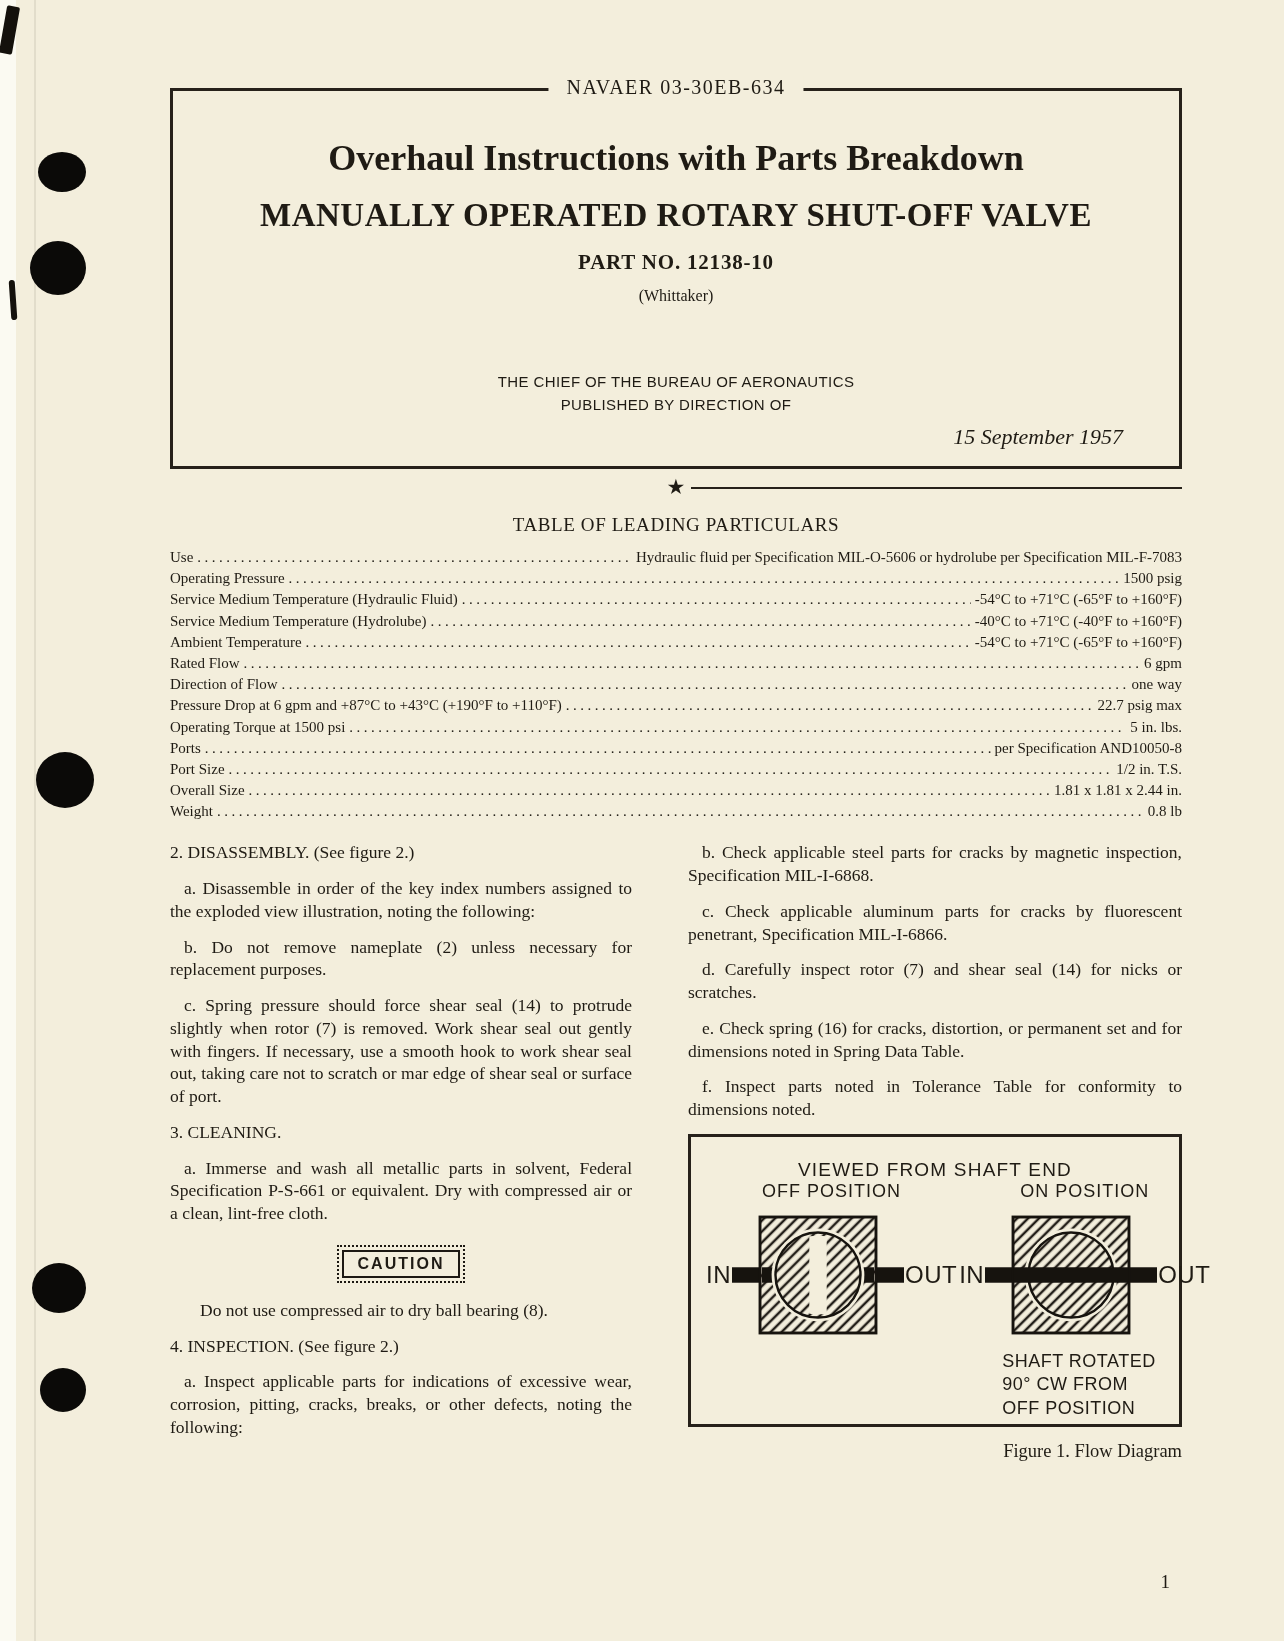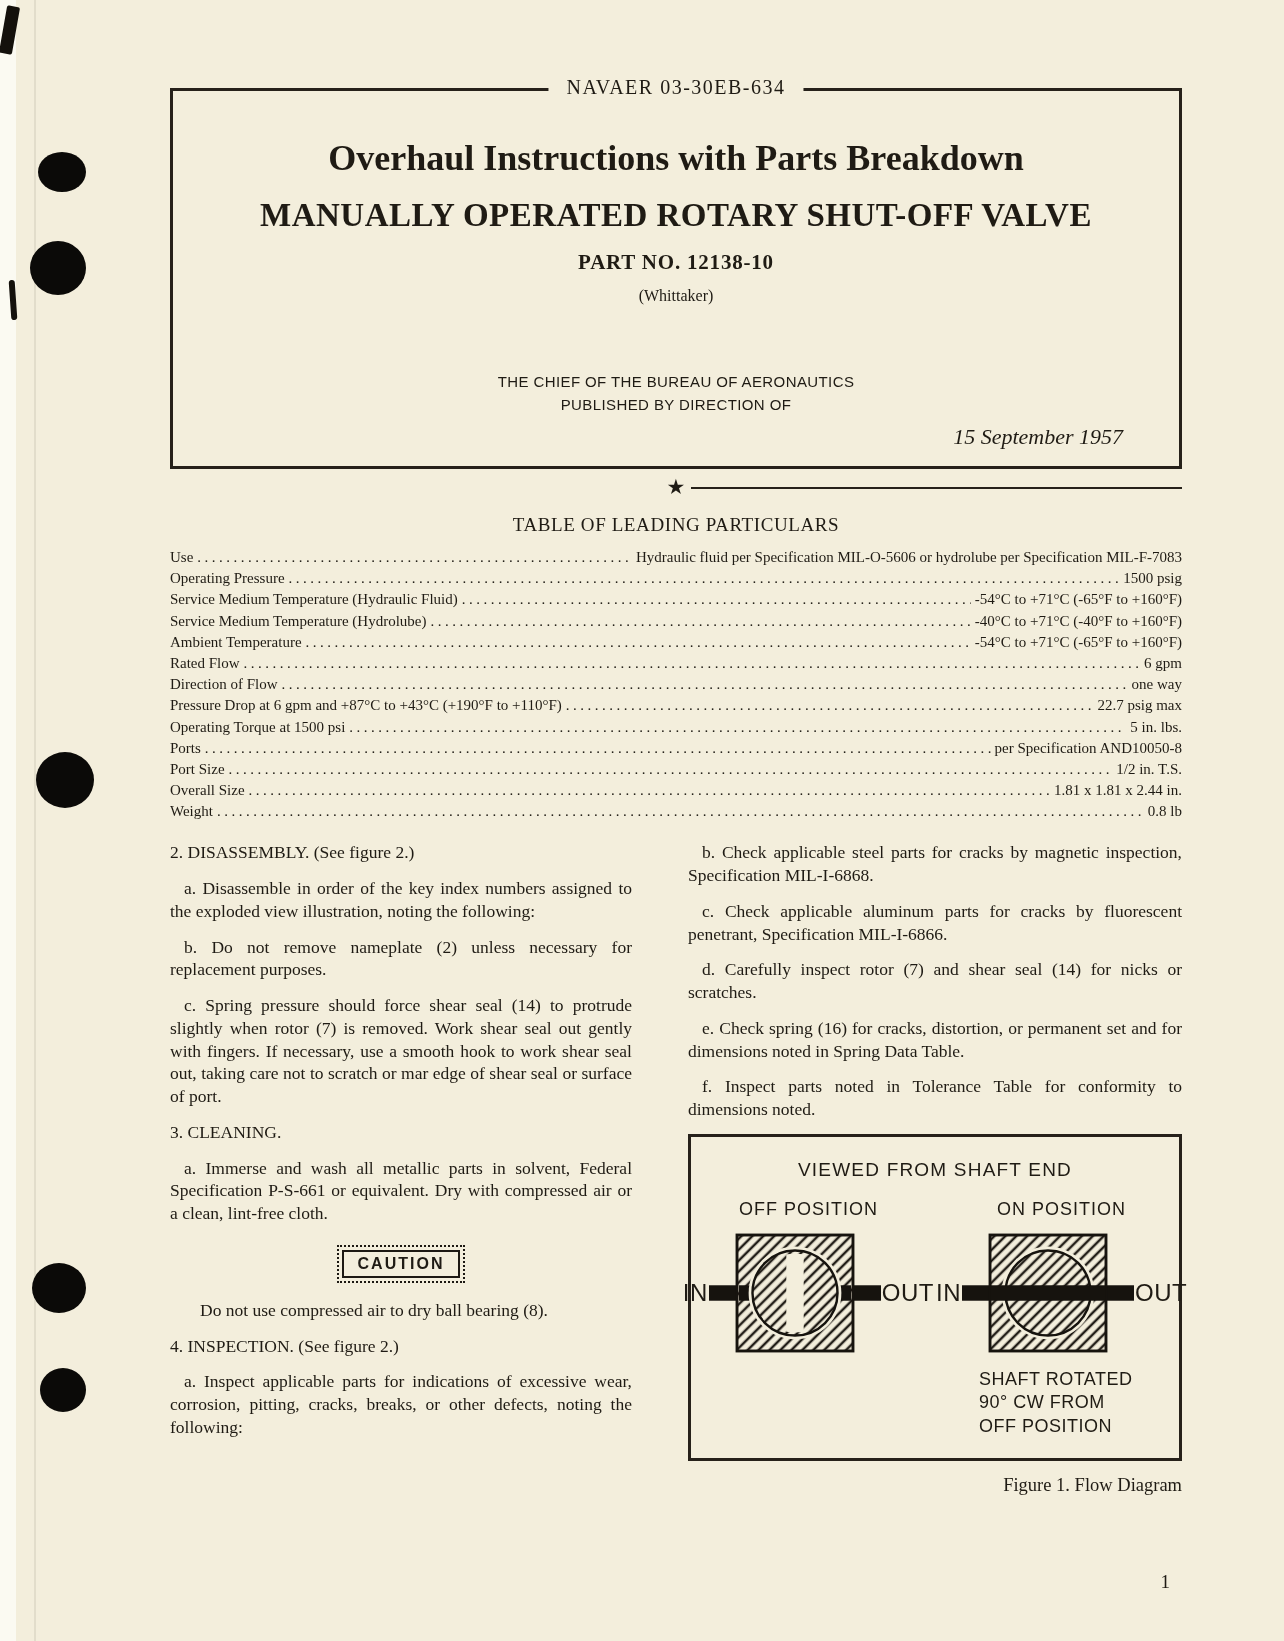--- a/index.html
+++ b/index.html
@@ -78,25 +78,25 @@
   .caution-inner {
     border:2px solid #1c1812; padding:3px 14px;
     font-family:"Liberation Sans", sans-serif; font-weight:700;
     font-size:16px; letter-spacing:2px;
   }
 
   
   .figure-box {
     border:3px solid #26211a;
     margin-top:8px;
-    padding:22px 12px 20px;
+    padding:22px 12px 4px;
     font-family:"Liberation Sans", sans-serif;
   }
   .fig-title { text-align:center; font-size:19px; letter-spacing:1.2px; font-weight:500; }
-  .fig-diagrams { display:flex; justify-content:center; margin-top:18px; padding:0 2px; }
+  .fig-diagrams { display:flex; justify-content:flex-start; padding:0 2px; }
   .fig-group { text-align:center; }
   .fig-label { font-size:18px; letter-spacing:1px; margin-bottom:8px; font-weight:500; }
   .fig-row { display:flex; align-items:center; }
   .fig-io { font-size:24px; letter-spacing:0.5px; font-weight:500; padding:0 1px; }
   .fig-note { margin-top:10px; text-align:left; font-size:18px; line-height:1.3; letter-spacing:0.5px; padding-left:44px; font-weight:500; }
   .fig-caption { text-align:right; font-family:"Liberation Serif", serif; font-size:18.5px; margin-top:14px; }
 
   .page-num { position:absolute; right:114px; bottom:48px; font-size:19px; }
 </style>
 </head>

